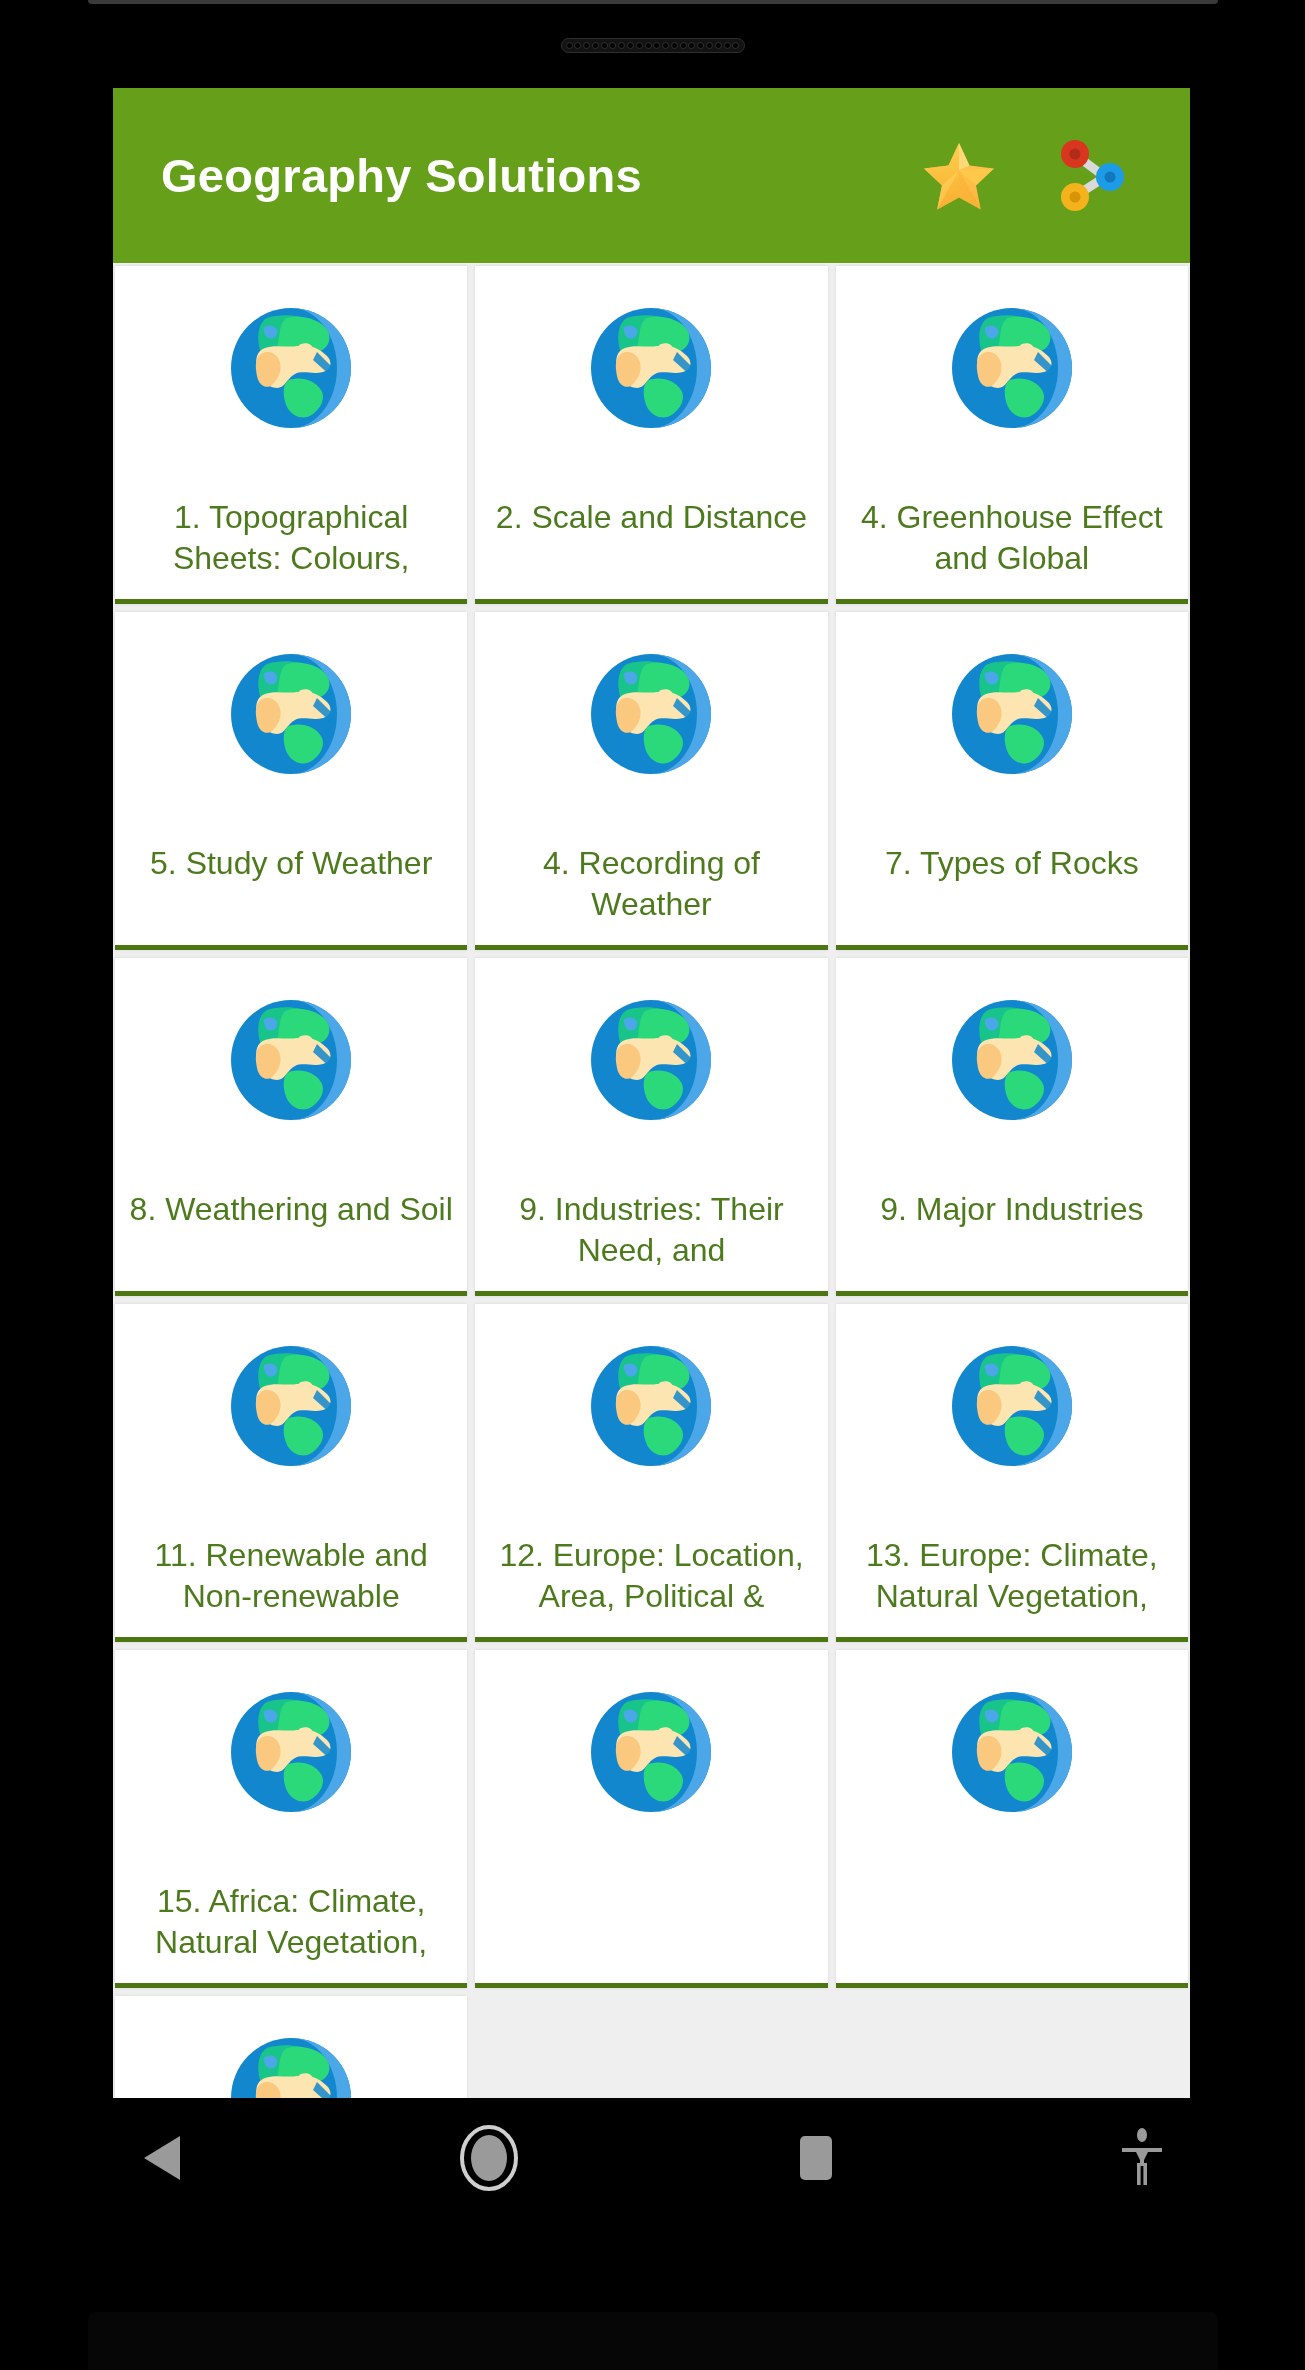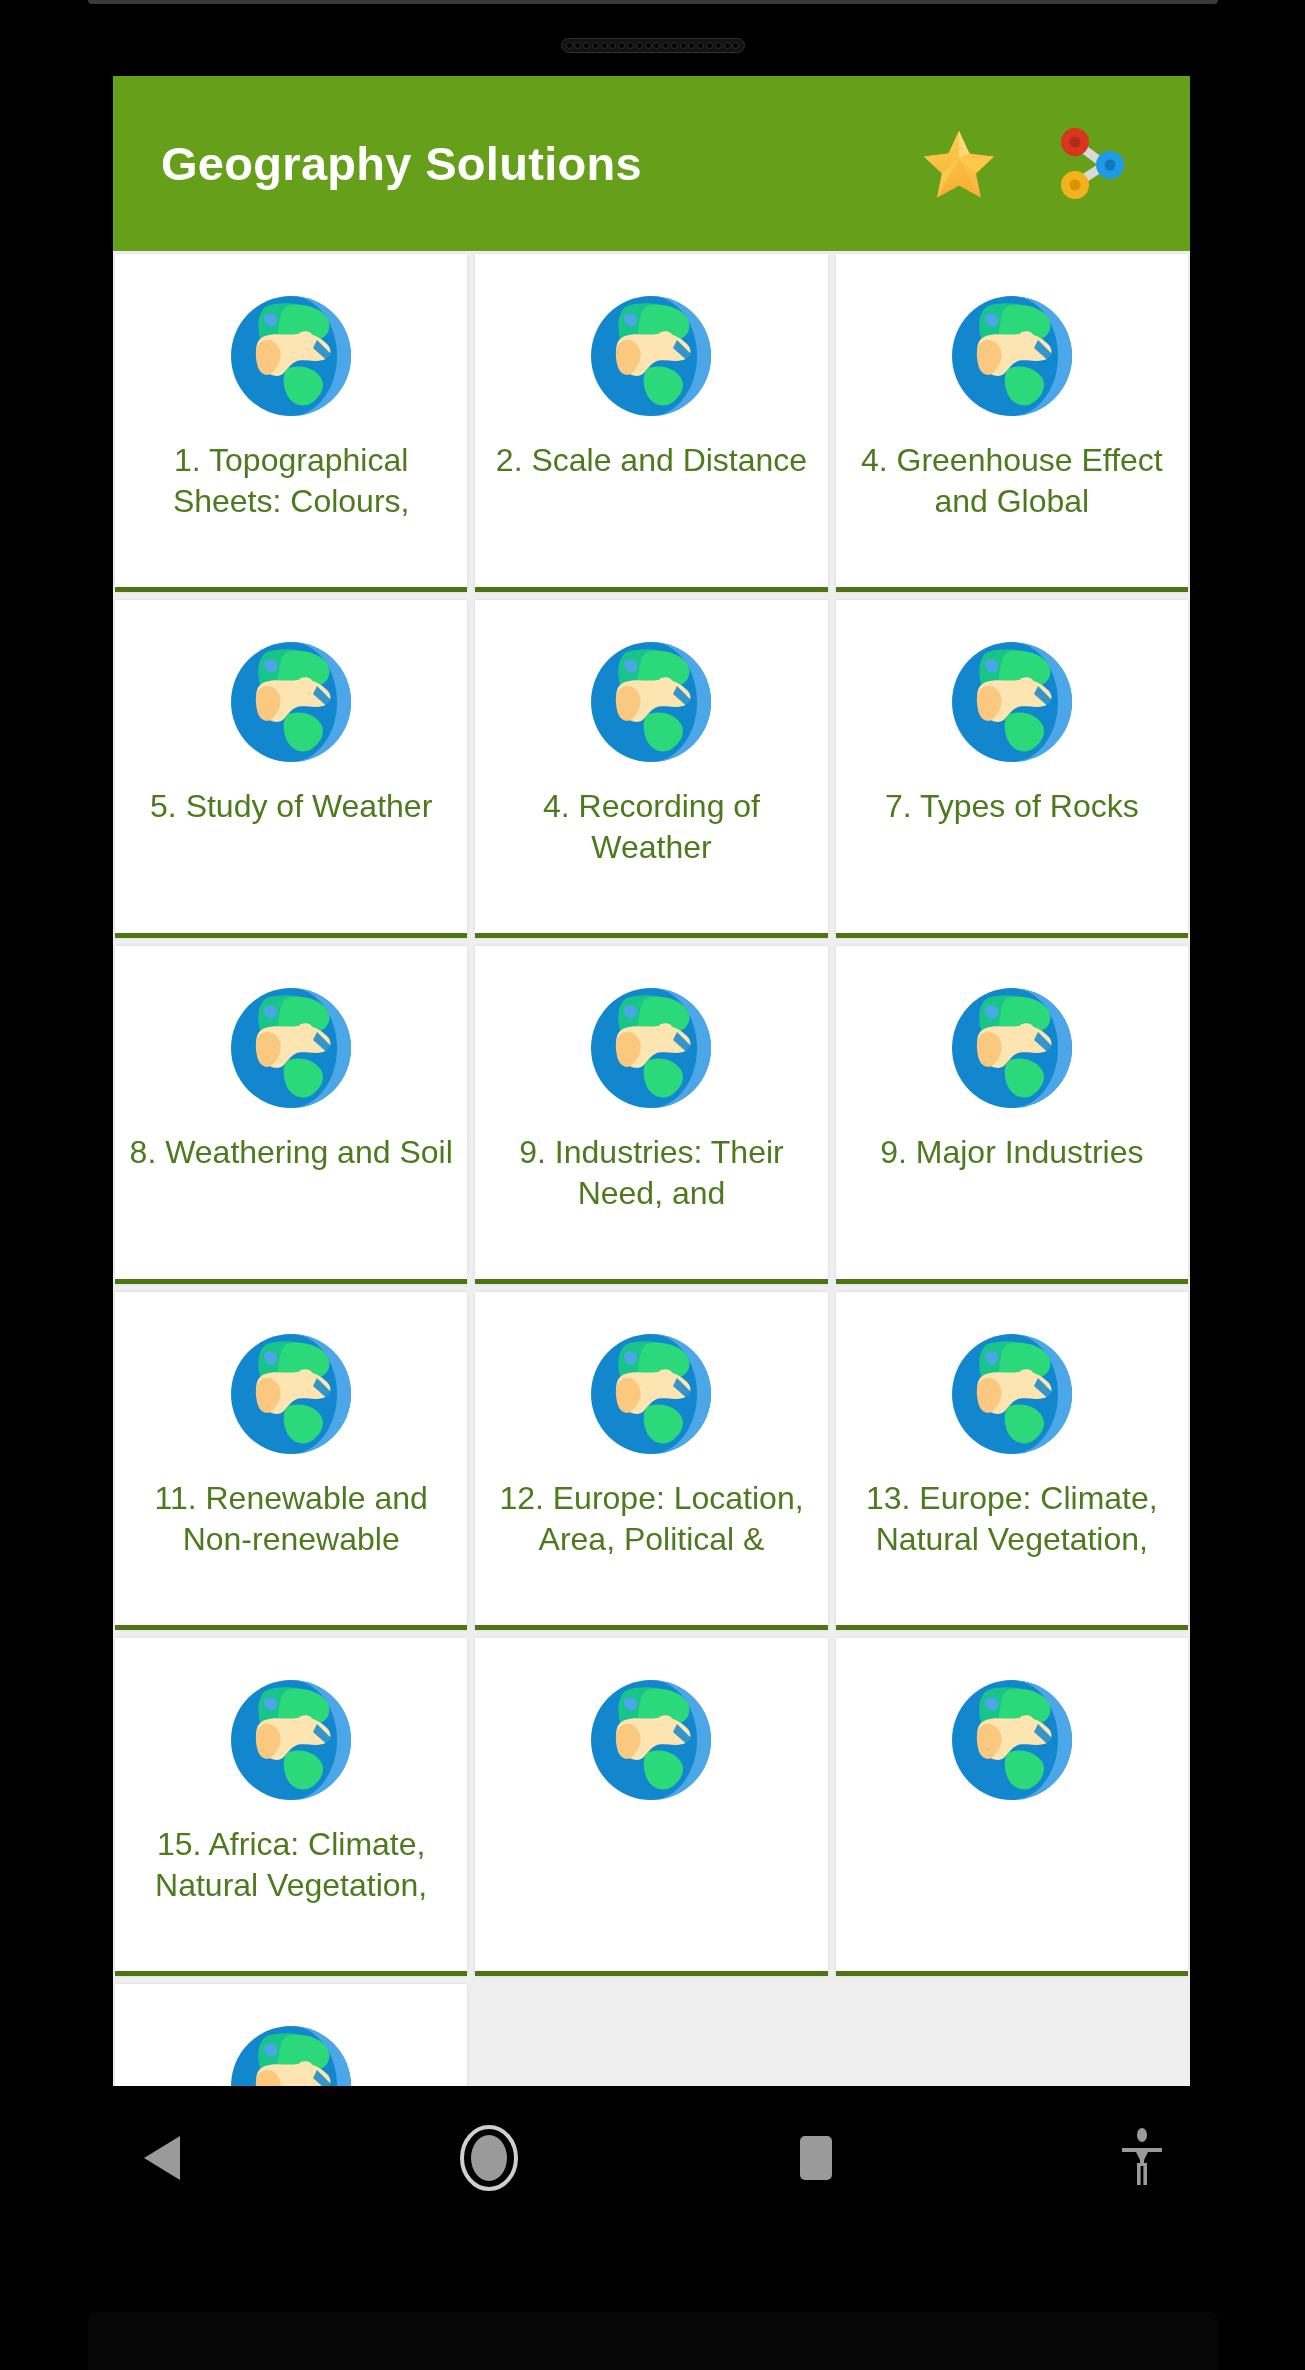--- a/index.html
+++ b/index.html
@@ -56,21 +56,21 @@
     width: 7px; height: 7px;
     border-radius: 50%;
     background: #000;
     border: 1px solid #313131;
   }
 
   
   #screen {
     position: absolute;
     left: 113px;
-    top: 76px;
+    top: 88px;
     width: 1077px;
     height: 2010px;
     background: #ec4899;
     overflow: hidden;
   }
 
   
   .appbar {
     position: relative;
     height: 175px;
@@ -116,20 +116,21 @@
     background: #ffffff;
     border-bottom: 5px solid #4c7611;
     height: 338px;
     display: flex;
     flex-direction: column;
     align-items: center;
     justify-content: flex-start;
     padding: 38px 14px 0 14px;
     cursor: pointer;
     box-shadow: 0 0 3px rgba(0,0,0,0.10);
+    gap: 45px;
   }
   .card-icon {
     width: 128px; height: 128px;
     margin-bottom: 20px;
     flex: 0 0 auto;
   }
   .card-icon svg { display: block; width: 128px; height: 128px; }
   .card-label {
     color: #4e7a1e;
     font-size: 32px;

